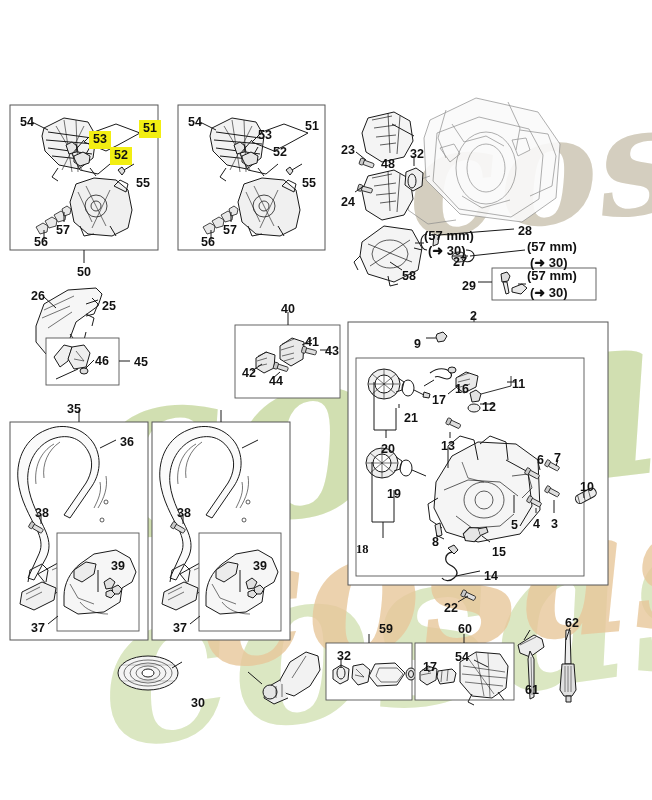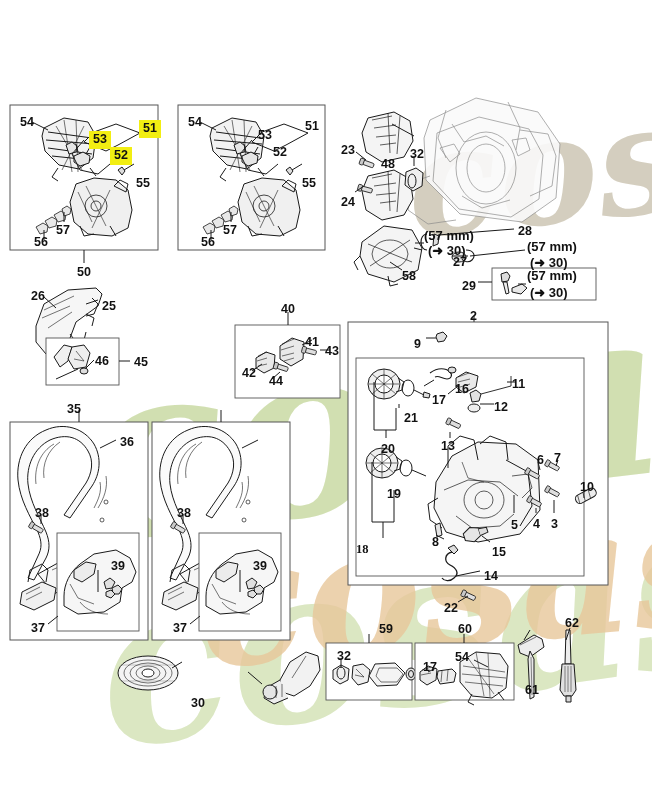--- a/index.html
+++ b/index.html
@@ -565,21 +565,21 @@
       <div class="lbl" style="left: 341px; top: 196px;">24</div>
       <div class="lbl" style="left: 402px; top: 270px;">58</div>
       <div class="lbl" style="left: 518px; top: 225px;">28</div>
       <div class="lbl" style="left: 453px; top: 256px;">27</div>
       <div class="lbl" style="left: 462px; top: 280px;">29</div>
       <div class="lbl" style="left: 470px; top: 310px;">2</div>
       <div class="lbl" style="left: 414px; top: 338px;">9</div>
       <div class="lbl" style="left: 411px; top: 383px; margin-left: 44px;">16</div>
       <div class="lbl" style="left: 432px; top: 394px;">17</div>
       <div class="lbl" style="left: 512px; top: 378px;">11</div>
-      <div class="lbl" style="left: 482px; top: 401px; margin-left: 12px;">12</div>
+      <div class="lbl" style="left: 482px; top: 401px;">12</div>
       <div class="lbl" style="left: 392px; top: 412px; margin-left: 12px;">21</div>
       <div class="lbl" style="left: 441px; top: 440px;">13</div>
       <div class="lbl" style="left: 381px; top: 443px;">20</div>
       <div class="lbl" style="left: 537px; top: 454px;">6</div>
       <div class="lbl" style="left: 554px; top: 452px;">7</div>
       <div class="lbl" style="left: 580px; top: 481px;">10</div>
       <div class="lbl" style="left: 387px; top: 480px; margin-top: 8px;">19</div>
       <div class="lbl" style="left: 511px; top: 519px;">5</div>
       <div class="lbl" style="left: 533px; top: 518px;">4</div>
       <div class="lbl" style="left: 551px; top: 518px;">3</div>

